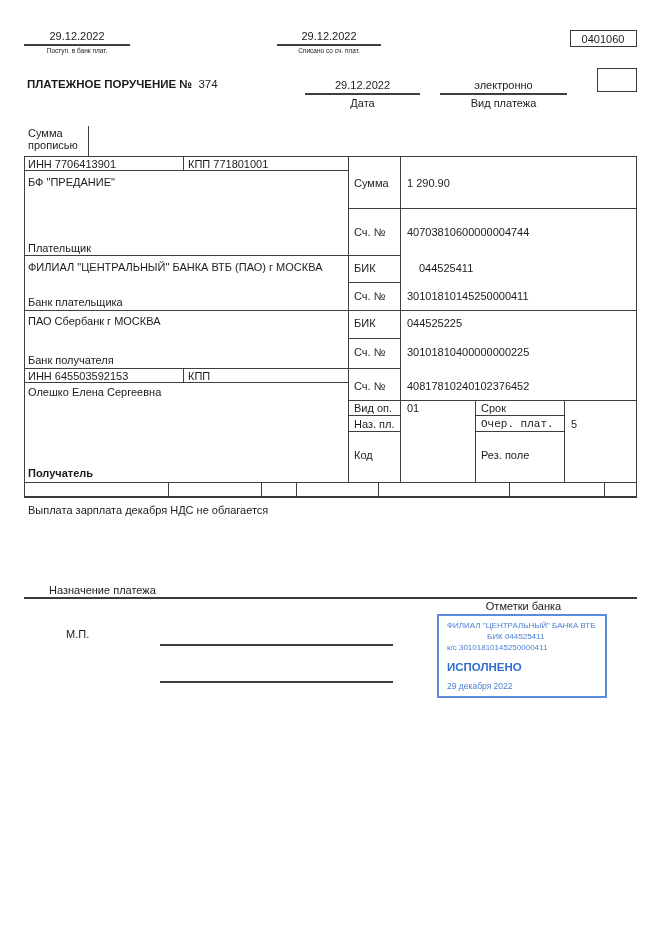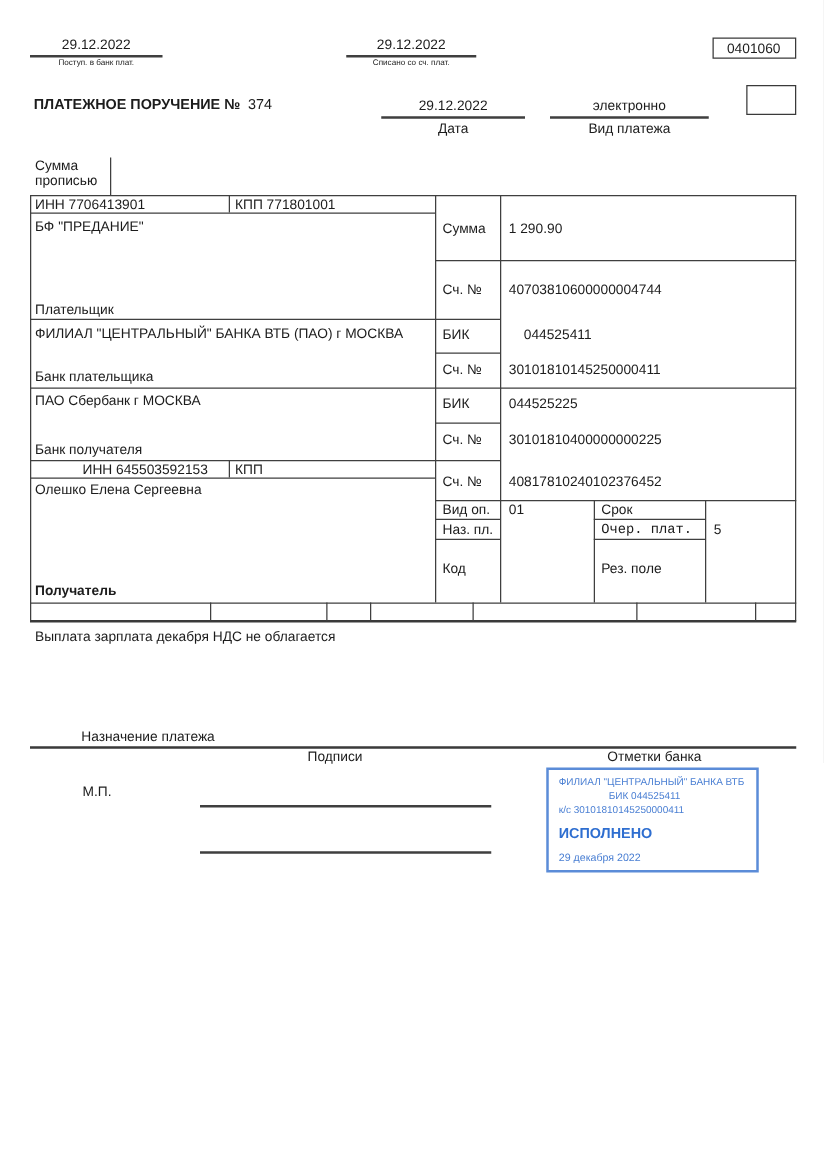--- a/index.html
+++ b/index.html
@@ -108,41 +108,40 @@
   <div class="t" style="left:354px;top:290px;">Сч. №</div>
   <div class="t" style="left:407px;top:290px;">30101810145250000411</div>
 
   <div class="t" style="left:28px;top:315px;">ПАО Сбербанк г МОСКВА</div>
   <div class="t" style="left:28px;top:354px;">Банк получателя</div>
   <div class="t" style="left:354px;top:317px;">БИК</div>
   <div class="t" style="left:407px;top:317px;">044525225</div>
   <div class="t" style="left:354px;top:346px;">Сч. №</div>
   <div class="t" style="left:407px;top:346px;">30101810400000000225</div>
 
-  <div class="t" style="left:28px;top:370px;margin-left:38px;">ИНН 645503592153</div>
+  <div class="t" style="left:28px;top:370px;">ИНН 645503592153</div>
   <div class="t" style="left:188px;top:370px;">КПП</div>
   <div class="t" style="left:28px;top:386px;">Олешко Елена Сергеевна</div>
   <div class="t" style="left:28px;top:467px;font-weight:bold;">Получатель</div>
   <div class="t" style="left:354px;top:380px;">Сч. №</div>
   <div class="t" style="left:407px;top:380px;">40817810240102376452</div>
 
   <div class="t" style="left:354px;top:402px;">Вид оп.</div>
   <div class="t" style="left:407px;top:402px;">01</div>
   <div class="t" style="left:481px;top:402px;">Срок</div>
   <div class="t" style="left:354px;top:418px;">Наз. пл.</div>
   <div class="t" style="left:481px;top:418px;font-family:Liberation Mono, monospace;">Очер. плат.</div>
   <div class="t" style="left:571px;top:418px;">5</div>
   <div class="t" style="left:354px;top:449px;">Код</div>
   <div class="t" style="left:481px;top:449px;">Рез. поле</div>
 
   <div class="t" style="left:28px;top:504px;">Выплата зарплата декабря НДС не облагается</div>
-  <div class="t" style="left:44px;top:584px;padding-left:21px;">Назначение платежа</div>
+  <div class="t" style="left:28px;top:584px;padding-left:21px;">Назначение платежа</div>
   <div class="hl2" style="left:24px;top:597px;width:613px;"></div>
 
-  <div class="t ctr" style="left:100px;top:600px;width:336px;">Подписи</div>
   <div class="t ctr" style="left:437px;top:600px;width:173px;">Отметки банка</div>
   <div class="t" style="left:66px;top:628px;">М.П.</div>
   <div class="hl" style="left:160px;top:644px;width:233px;height:1.5px;"></div>
   <div class="hl" style="left:160px;top:681px;width:233px;height:1.5px;"></div>
 
   <div class="stamp" style="left:437px;top:614px;width:170px;height:84px;">
     <div class="st" style="left:8px;top:5px;">ФИЛИАЛ "ЦЕНТРАЛЬНЫЙ" БАНКА ВТБ</div>
     <div class="st" style="left:8px;top:16px;padding-left:40px;">БИК 044525411</div>
     <div class="st" style="left:8px;top:27px;">к/с 30101810145250000411</div>
     <div class="st b" style="left:8px;top:45px;font-size:11.5px;line-height:12px;color:#2e6ed0;">ИСПОЛНЕНО</div>

